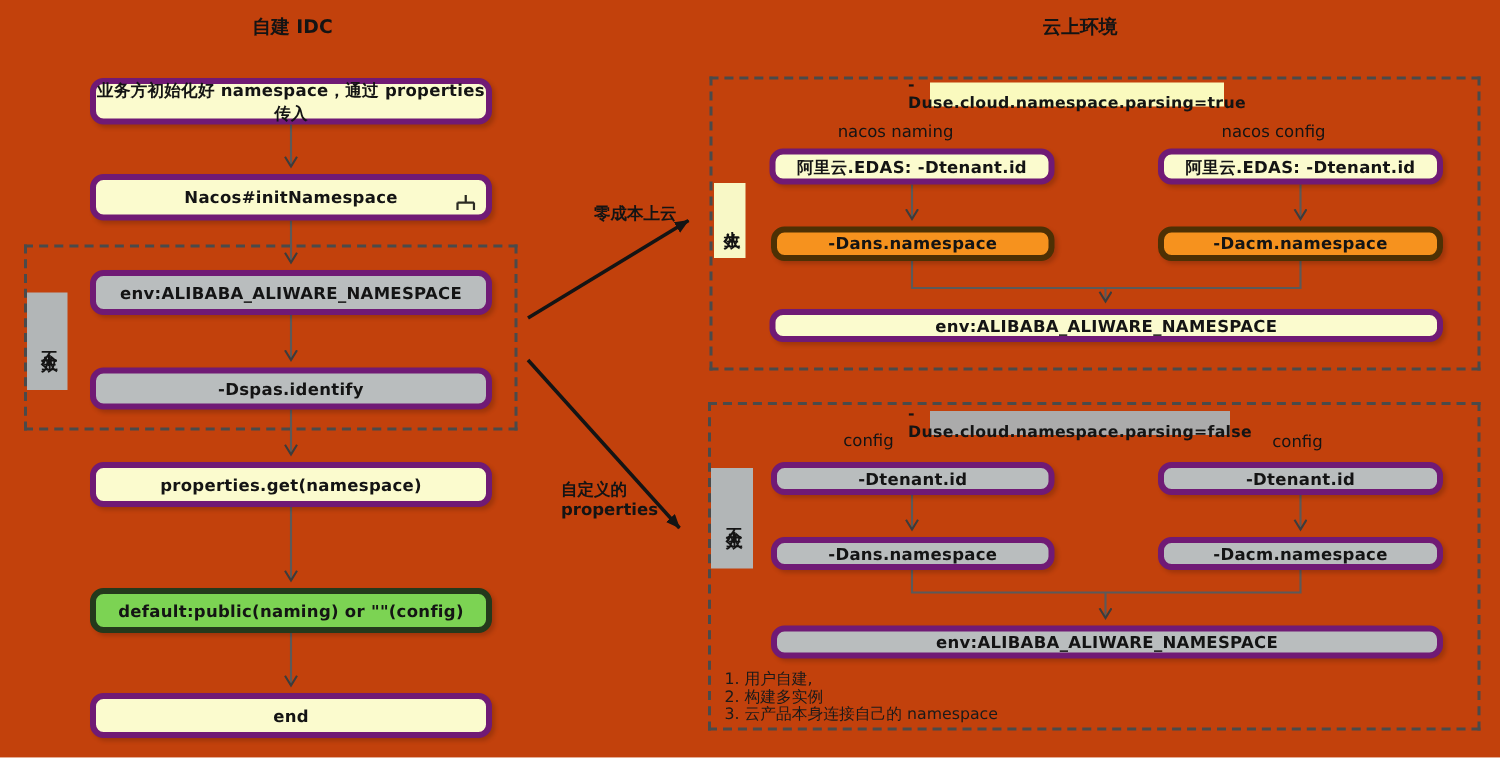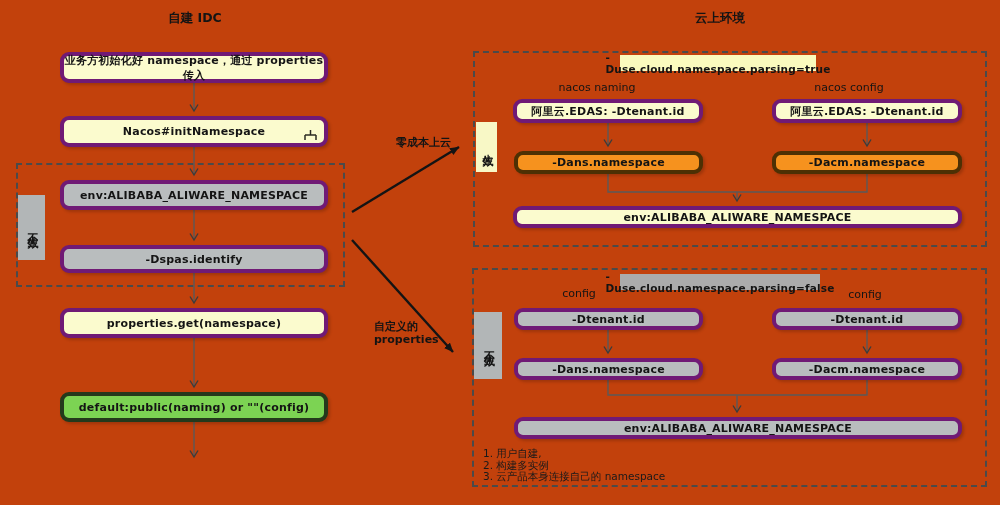--- a/index.html
+++ b/index.html
@@ -91,20 +91,21 @@
   <div class="vlabel vlabel-gray" style="left:18px;top:195px;width:27px;height:65px;">不生效</div>
 
   <div class="node graybox" style="left:60px;top:180px;width:268px;height:30px;">env:ALIBABA_ALIWARE_NAMESPACE</div>
 
   <div class="node graybox" style="left:60px;top:245px;width:268px;height:28px;">-Dspas.identify</div>
 
   <div class="node cream" style="left:60px;top:308px;width:268px;height:30px;">properties.get(namespace)</div>
 
   <div class="node green" style="left:60px;top:392px;width:268px;height:30px;">default:public(naming) or ""(config)</div>
 
+  <div class="node cream" style="left:60px;top:462px;width:268px;height:30px;">end</div>
 
   <div class="alabel" style="left:359px;top:135px;width:92px;text-align:right;">零成本上云</div>
   <div class="alabel" style="left:374px;top:320px;width:90px;line-height:13px;">
     <div>自定义的</div>
     <div>properties</div>
   </div>
 
   <div class="title" style="left:660px;top:10px;width:120px;">云上环境</div>
 
   <div class="dashed" style="left:473px;top:51px;width:514px;height:196px;"></div>

